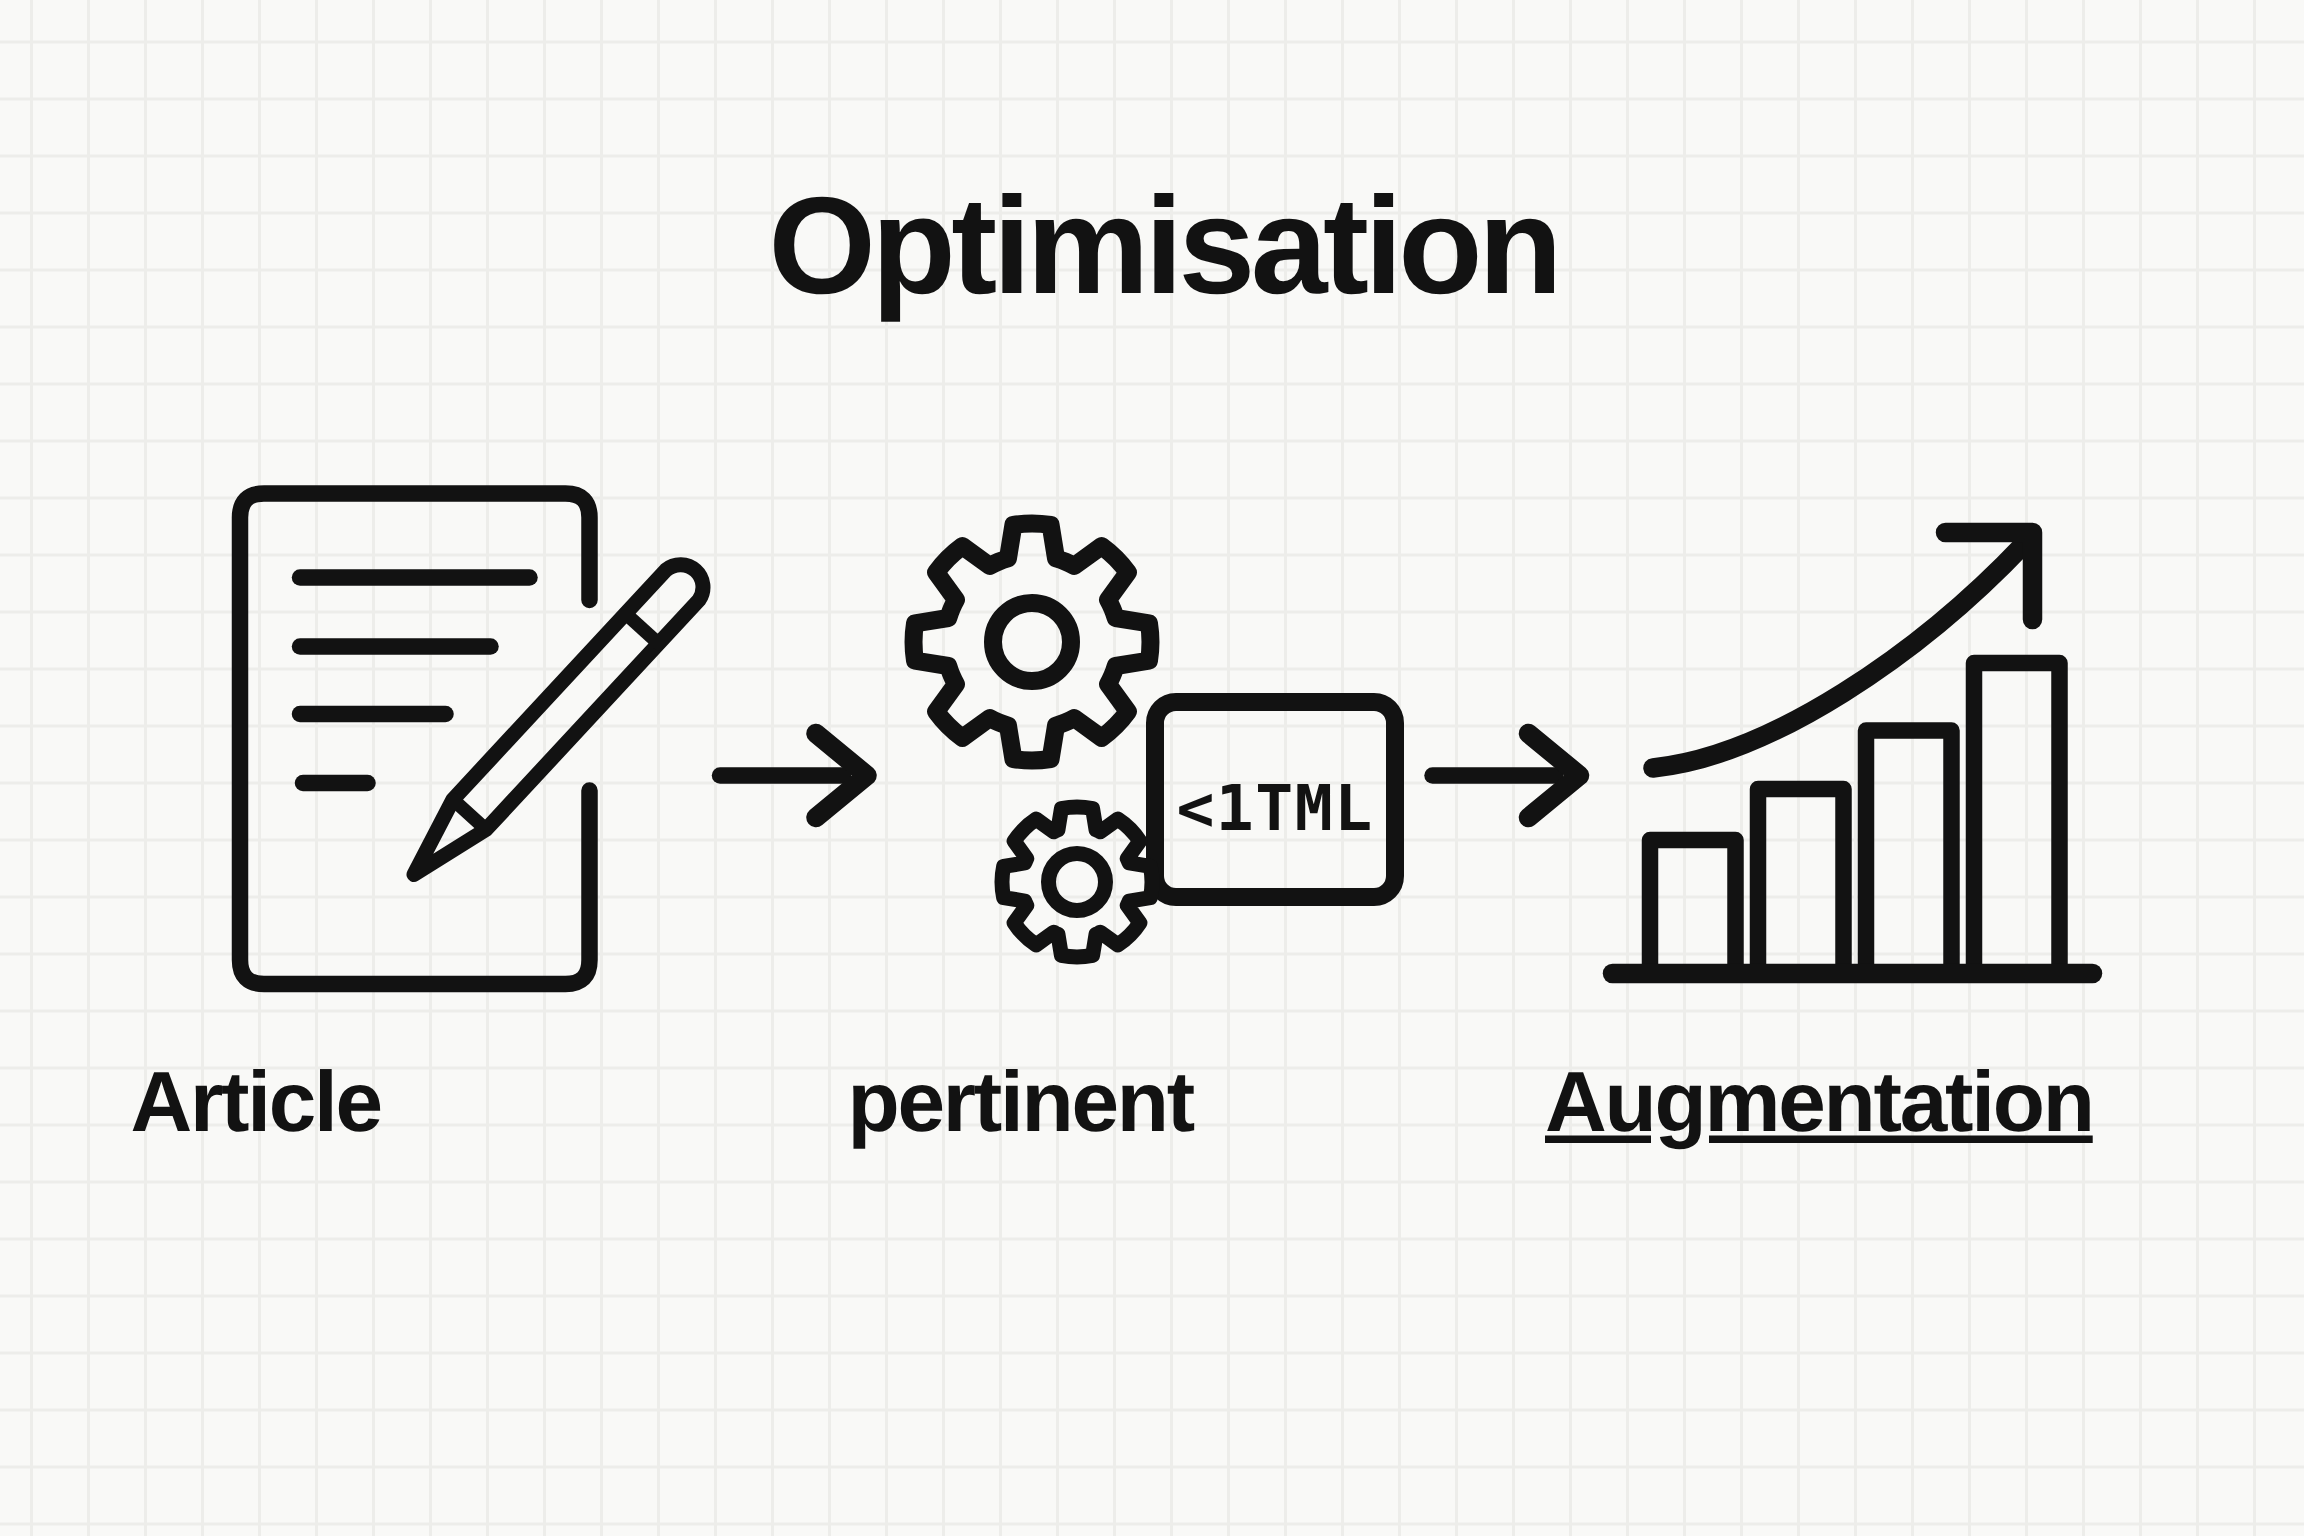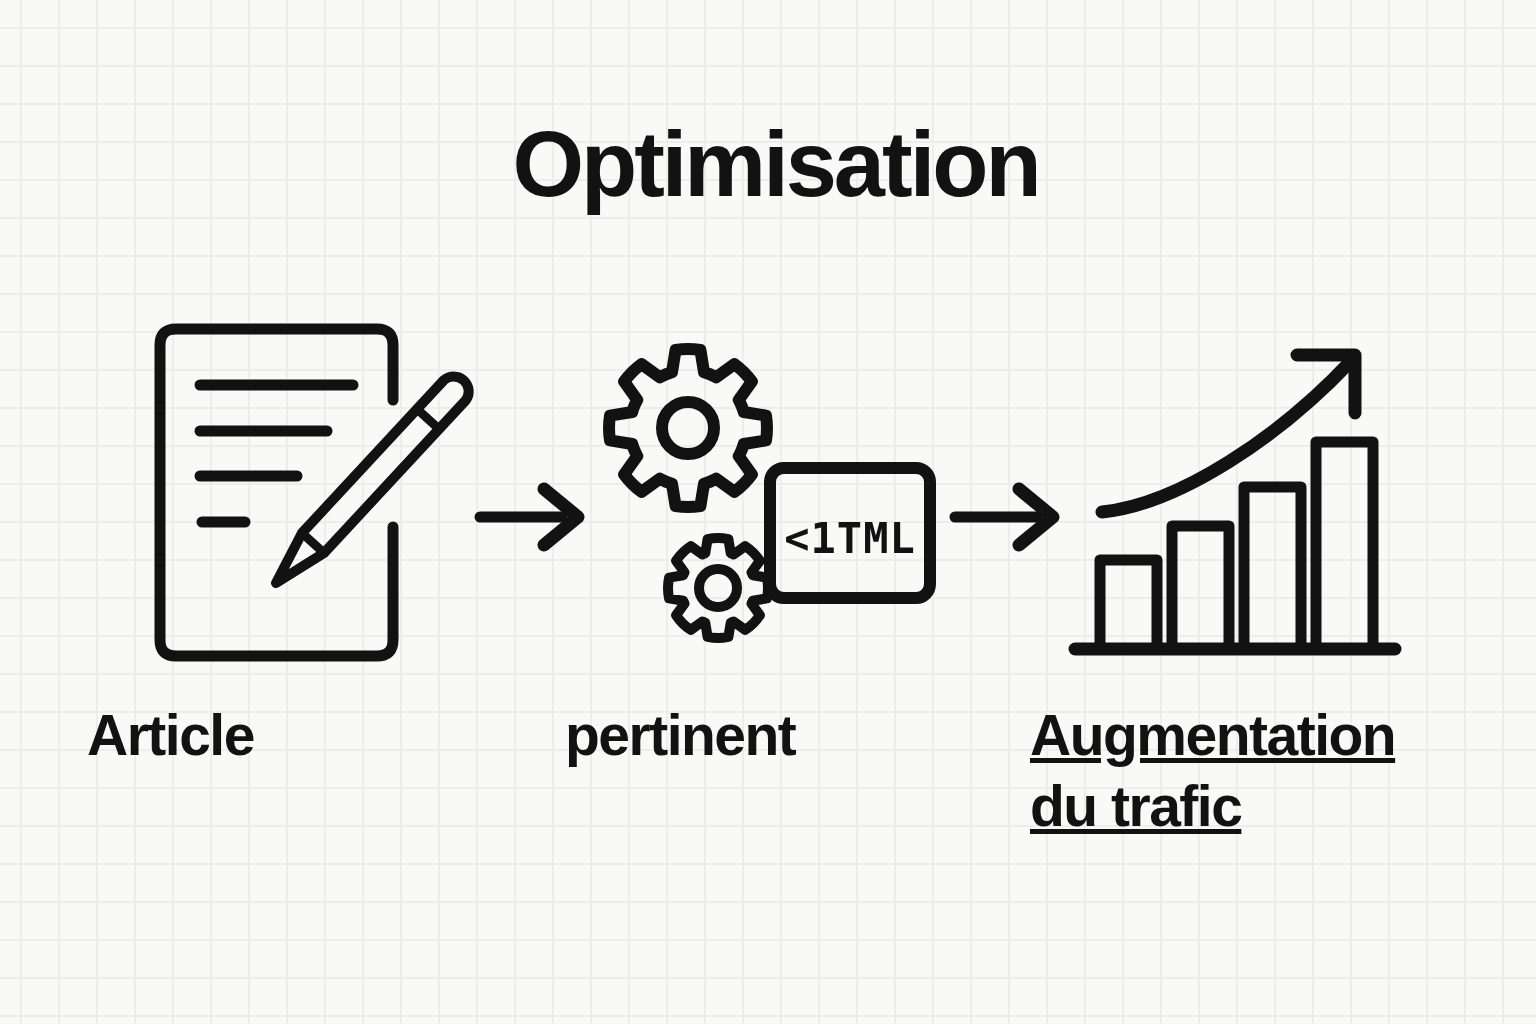--- a/index.html
+++ b/index.html
@@ -119,16 +119,15 @@
   </svg>
 
   <div id="label-1" class="step-label">
     <div>Article</div>
   </div>
   <div id="label-2" class="step-label">
     <div>pertinent</div>
   </div>
   <div id="label-3" class="step-label">
     <div>Augmentation</div>
-    <div>du trafic</div>
   </div>
 
 </div>
 
 </body></html>

